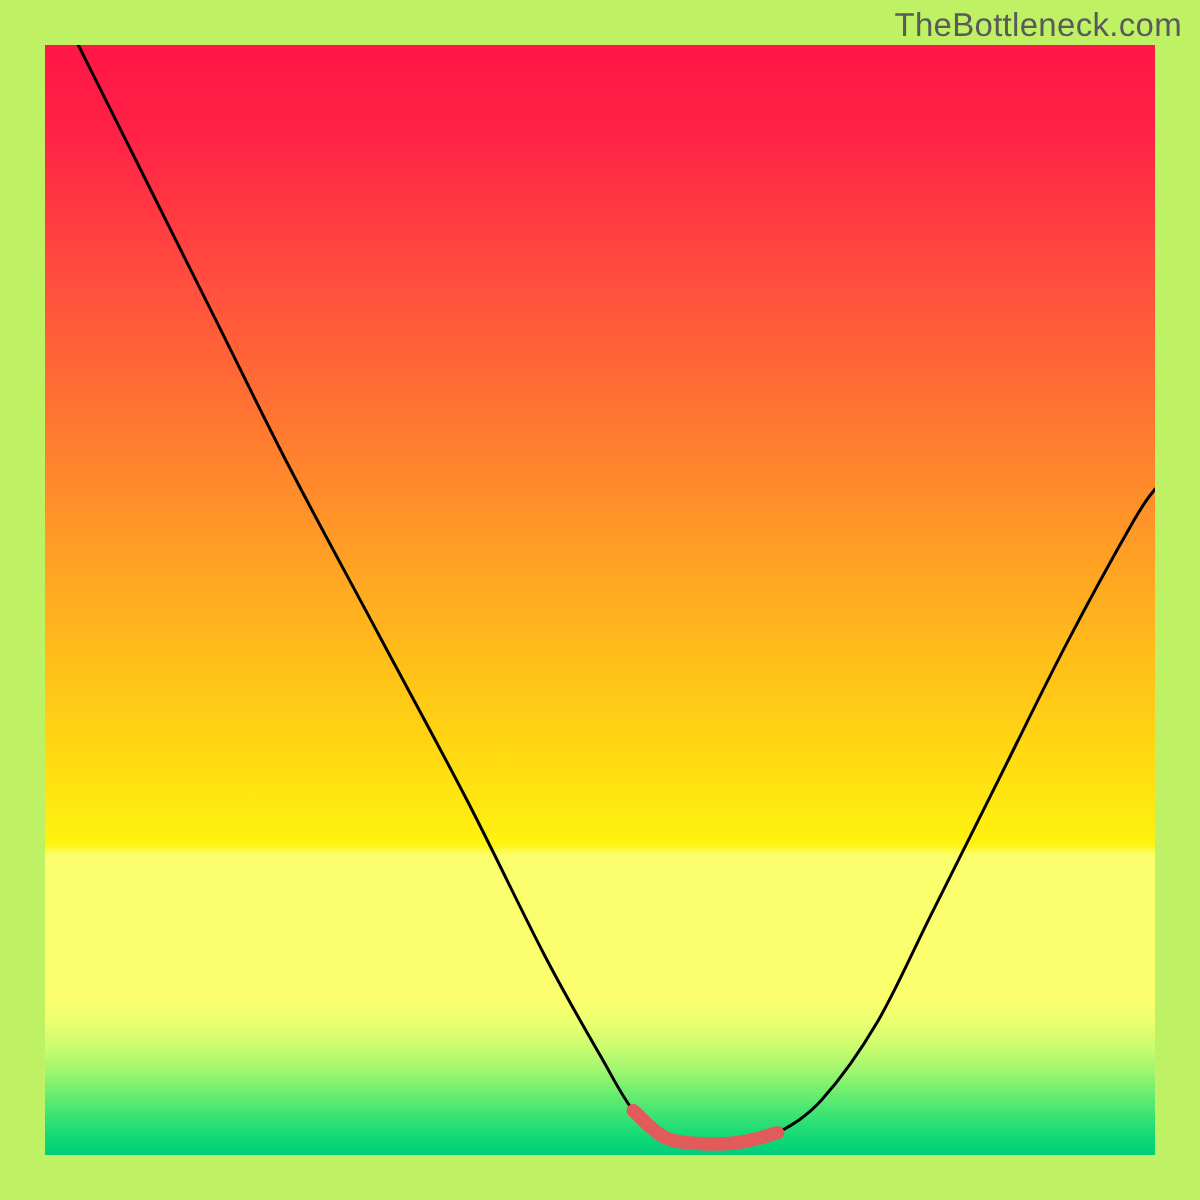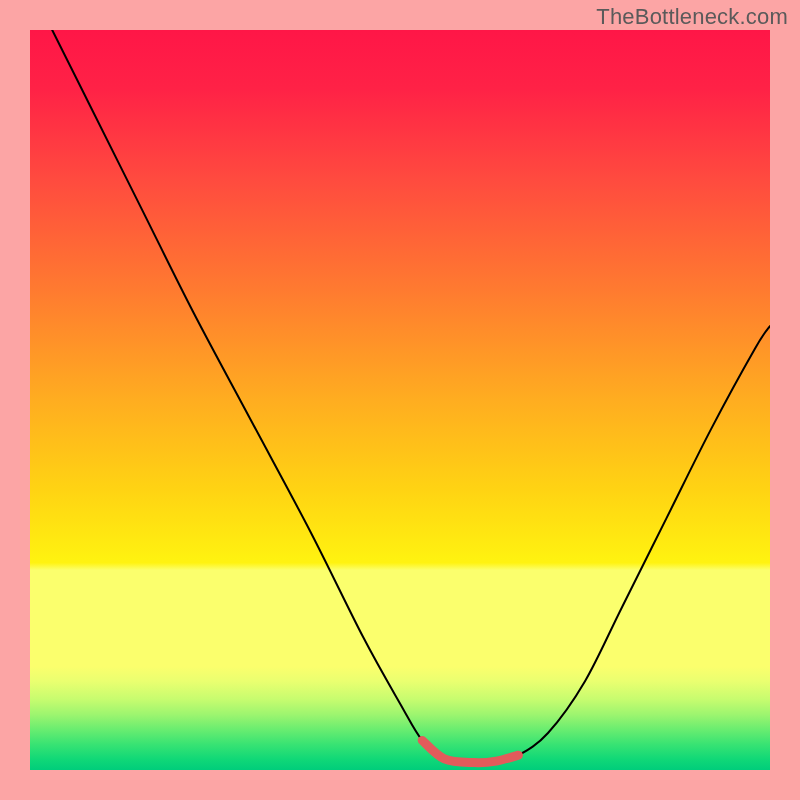--- a/index.html
+++ b/index.html
@@ -7,21 +7,21 @@
     padding: 0;
     background: #000;
     width: 800px;
     height: 800px;
     overflow: hidden;
     font-family: Arial, Helvetica, sans-serif;
   }
   .outer {
     width: 800px;
     height: 800px;
-    background: #fca5a5;
+    background: #bef264;
     position: relative;
   }
   .watermark {
     position: absolute;
     top: 4px;
     right: 12px;
     color: #5a5a5a;
     font-size: 22px;
     font-weight: 400;
     letter-spacing: 0.2px;

